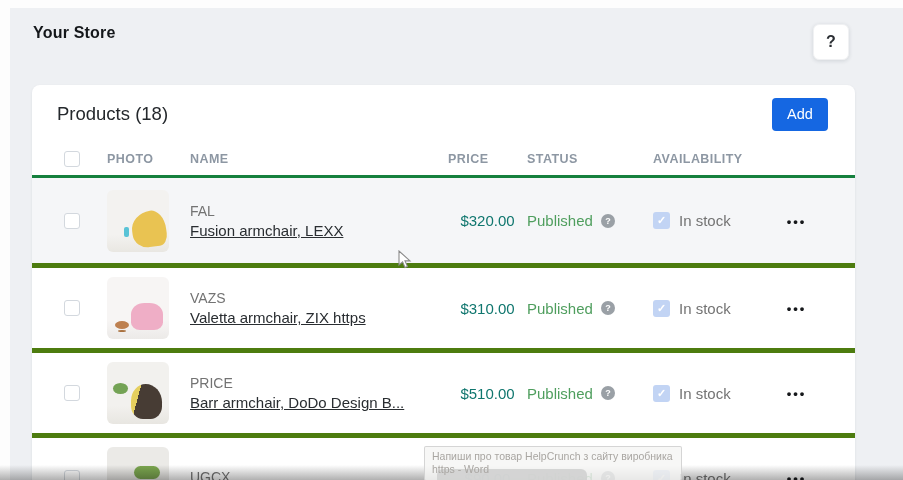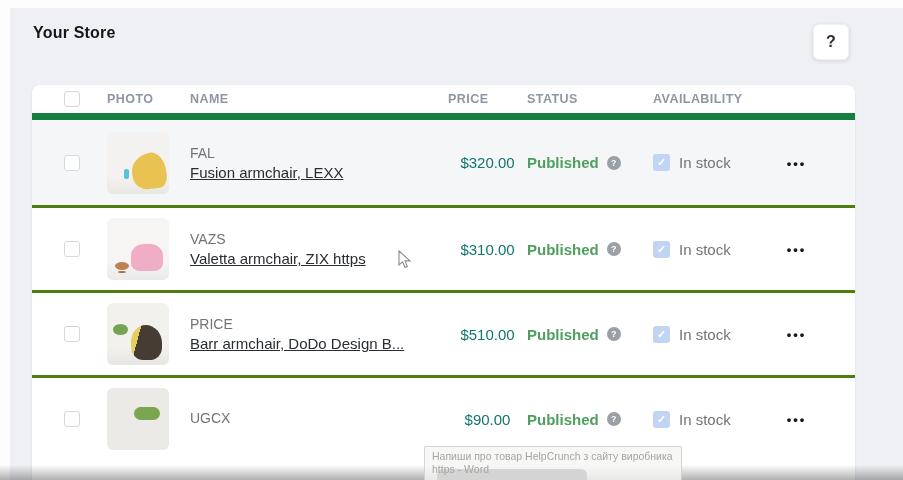--- a/index.html
+++ b/index.html
@@ -20,23 +20,23 @@
   .card { position:absolute; left:32px; top:85px; width:823px; height:520px; background:#ffffff;
           border-radius:8px; box-shadow:0 1px 3px rgba(30,40,60,0.08); z-index:1; overflow:hidden; }
   .card-header { height:58px; display:flex; align-items:center; justify-content:space-between; padding:0 27px 0 25px; }
   .card-title { font-size:18.5px; color:#24282c; font-weight:400; }
   .add-btn { background:#1567e2; color:#ffffff; border:none; border-radius:4px; width:56px; height:33px;
              font-size:14.5px; font-family:"Liberation Sans",sans-serif; cursor:pointer; }
 
   
   .t-head, .t-row { display:grid; grid-template-columns:50px 83px 258px 79px 126px 110px 1fr; align-items:center;
                     padding:0 25px; }
-  .t-head { height:35px; border-bottom:7px solid #15803d; }
+  .t-head { height:35px; border-bottom:3px solid #15803d; }
   .col-label { font-size:12.5px; font-weight:600; color:#8d97a3; letter-spacing:0.45px; }
-  .t-row { height:85px; border-top:3px solid #4d7c0f; background:#ffffff; }
+  .t-row { height:85px; border-top:5px solid #4d7c0f; background:#ffffff; }
   .t-row:first-child { border-top:none; }
   .t-row.highlight { background:#f5f6f8; }
 
   .checkbox { width:16px; height:16px; border:1.5px solid #d3d8de; border-radius:3px; background:#ffffff; margin-left:7px; cursor:pointer; }
 
   .photo { width:62px; height:62px; border-radius:6px; position:relative; overflow:hidden; }
   .photo-0 { background:linear-gradient(#f3f2f0 72%, #e9e7e2); }
   .photo-0::after { content:""; position:absolute; right:3px; bottom:5px; width:34px; height:36px; background:#e9c352;
                     border-radius:60% 40% 25% 45% / 50% 55% 32% 40%; transform:rotate(-8deg); }
   .photo-0::before { content:""; position:absolute; left:17px; bottom:15px; width:5px; height:10px; background:#59c3d6; border-radius:2px; }
@@ -49,21 +49,21 @@
   .photo-2::after { content:""; position:absolute; right:7px; bottom:5px; width:31px; height:35px;
                     background:linear-gradient(105deg, #e5cf5e 26%, #473c34 26%); border-radius:50% 55% 38% 40%; }
   .photo-2::before { content:""; position:absolute; left:6px; top:21px; width:15px; height:11px; background:#74a355; border-radius:50%; }
   .photo-3 { background:#ebeae7; }
   .photo-3::after { content:""; position:absolute; left:27px; top:19px; width:26px; height:13px; background:#7ba64f; border-radius:8px; }
 
   .name-cell .sku { font-size:14px; color:#737373; margin-bottom:3px; }
   .name-cell .pname { font-size:15px; color:#292d31;text-decoration:underline; }
   .price-cell { font-size:15px; color:#0f766e;text-align:center; }
   .status-cell { display:flex; align-items:center; gap:8px; }
-  .status-text { font-size:15px; font-weight:700; color:#4f9e5e; }
+  .status-text { font-size:15px; font-weight:400; color:#4f9e5e; }
   .q-icon { width:14px; height:14px; border-radius:50%; background:#9aa0a6; color:#ffffff; font-size:9px; font-weight:700;
             display:flex; align-items:center; justify-content:center; cursor:pointer; }
   .avail-cell { display:flex; align-items:center; gap:9px; }
   .check-blue { width:17px; height:17px; border-radius:3px; background:#c2d4f4; color:#ffffff; font-size:11px; font-weight:700;
                 display:flex; align-items:center; justify-content:center; cursor:pointer; }
   .avail-text { font-size:15px; color:#737373; }
   .menu-cell { text-align:center; }
   .dots { font-size:13px; letter-spacing:2px; color:#16181b; font-weight:700; cursor:pointer; }
 
   
@@ -81,20 +81,24 @@
 
 <div class="edge-left"></div>
 <div class="edge-top"></div>
 
 <div class="page-title">Your Store</div>
 <div class="help-btn">
   <span>?</span>
 </div>
 
 <div class="card">
+  <div class="card-header">
+    <div class="card-title">Products (18)</div>
+    <button class="add-btn">Add</button>
+  </div>
 
   <div class="t-head">
     <div>
         <div class="checkbox" style="margin-left:7px"></div>
       </div>
     <div class="col-label">PHOTO</div>
     <div class="col-label">NAME</div>
     <div class="col-label">PRICE</div>
     <div class="col-label">STATUS</div>
     <div class="col-label">AVAILABILITY</div>

